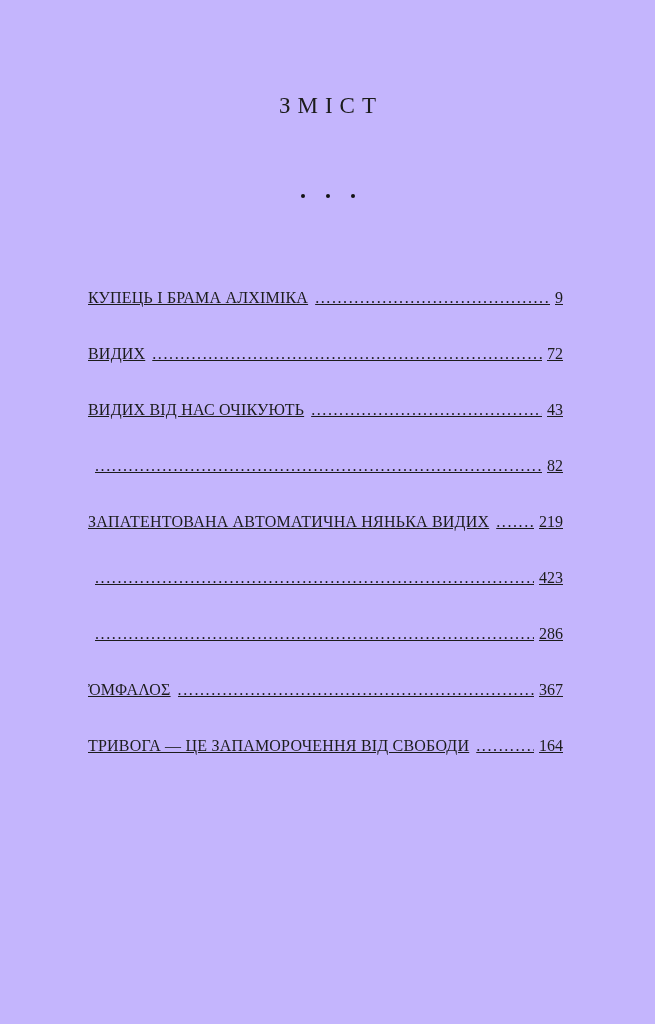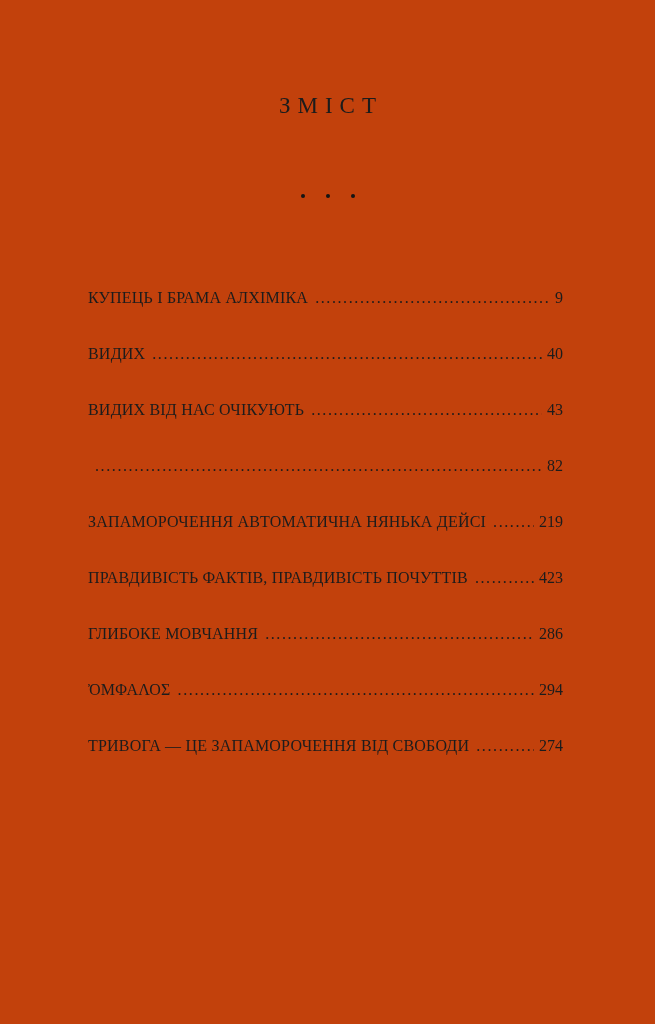--- a/index.html
+++ b/index.html
@@ -4,21 +4,21 @@
 <style>
   html, body {
     margin: 0;
     padding: 0;
     background: #ffffff;
   }
   .page {
     position: relative;
     width: 655px;
     height: 1024px;
-    background: #c2410c;
+    background: #c4b5fd;
     color: #1c1c1c;
     font-family: "Liberation Serif", "DejaVu Serif", serif;
     overflow: hidden;
     box-sizing: border-box;
   }
   .page-title {
     margin-top: 92px;
     text-align: center;
     font-size: 23px;
     line-height: 28px;
@@ -46,20 +46,21 @@
     padding-left: 88px;
     padding-right: 92px;
   }
   .toc-row {
     display: flex;
     align-items: baseline;
     font-size: 16px;
     line-height: 22px;
     margin-bottom: 34px;
     color: #1c1c1c;
+    text-decoration: underline;
   }
   .toc-row:last-child { margin-bottom: 4px; }
   .toc-title {
     white-space: nowrap;
     letter-spacing: 0.2px;
   }
   .leader {
     flex: 1 1 auto;
     overflow: hidden;
     white-space: nowrap;
@@ -90,58 +91,56 @@
   <div class="toc" id="toc">
   <div class="toc-row">
     <span class="toc-title">КУПЕЦЬ І БРАМА АЛХІМІКА</span>
     <span class="leader">........................................................................................................................................................................................................</span>
     <span class="toc-page">9</span>
   </div>
 
   <div class="toc-row">
     <span class="toc-title">ВИДИХ</span>
     <span class="leader">........................................................................................................................................................................................................</span>
-    <span class="toc-page">40</span>
+    <span class="toc-page">72</span>
   </div>
 
   <div class="toc-row">
     <span class="toc-title">ВИДИХ ВІД НАС ОЧІКУЮТЬ</span>
     <span class="leader">........................................................................................................................................................................................................</span>
     <span class="toc-page">43</span>
   </div>
 
   <div class="toc-row">
     <span class="leader">........................................................................................................................................................................................................</span>
     <span class="toc-page">82</span>
   </div>
 
   <div class="toc-row">
-    <span class="toc-title">ЗАПАМОРОЧЕННЯ АВТОМАТИЧНА НЯНЬКА ДЕЙСІ</span>
+    <span class="toc-title">ЗАПАТЕНТОВАНА АВТОМАТИЧНА НЯНЬКА ВИДИХ</span>
     <span class="leader">........................................................................................................................................................................................................</span>
     <span class="toc-page">219</span>
   </div>
 
   <div class="toc-row">
-    <span class="toc-title">ПРАВДИВІСТЬ ФАКТІВ, ПРАВДИВІСТЬ ПОЧУТТІВ</span>
     <span class="leader">........................................................................................................................................................................................................</span>
     <span class="toc-page">423</span>
   </div>
 
   <div class="toc-row">
-    <span class="toc-title">ГЛИБОКЕ МОВЧАННЯ</span>
     <span class="leader">........................................................................................................................................................................................................</span>
     <span class="toc-page">286</span>
   </div>
 
   <div class="toc-row">
     <span class="toc-title">ὈΜΦΑΛΟΣ</span>
     <span class="leader">........................................................................................................................................................................................................</span>
-    <span class="toc-page">294</span>
+    <span class="toc-page">367</span>
   </div>
 
   <div class="toc-row">
     <span class="toc-title">ТРИВОГА — ЦЕ ЗАПАМОРОЧЕННЯ ВІД СВОБОДИ</span>
     <span class="leader">........................................................................................................................................................................................................</span>
-    <span class="toc-page">274</span>
+    <span class="toc-page">164</span>
   </div>
 </div>
 
 </div>
 
 </body></html>

